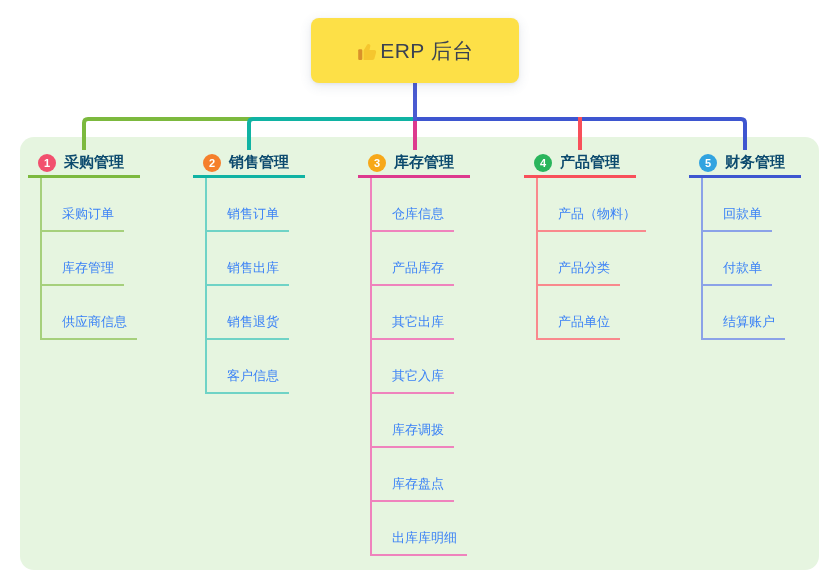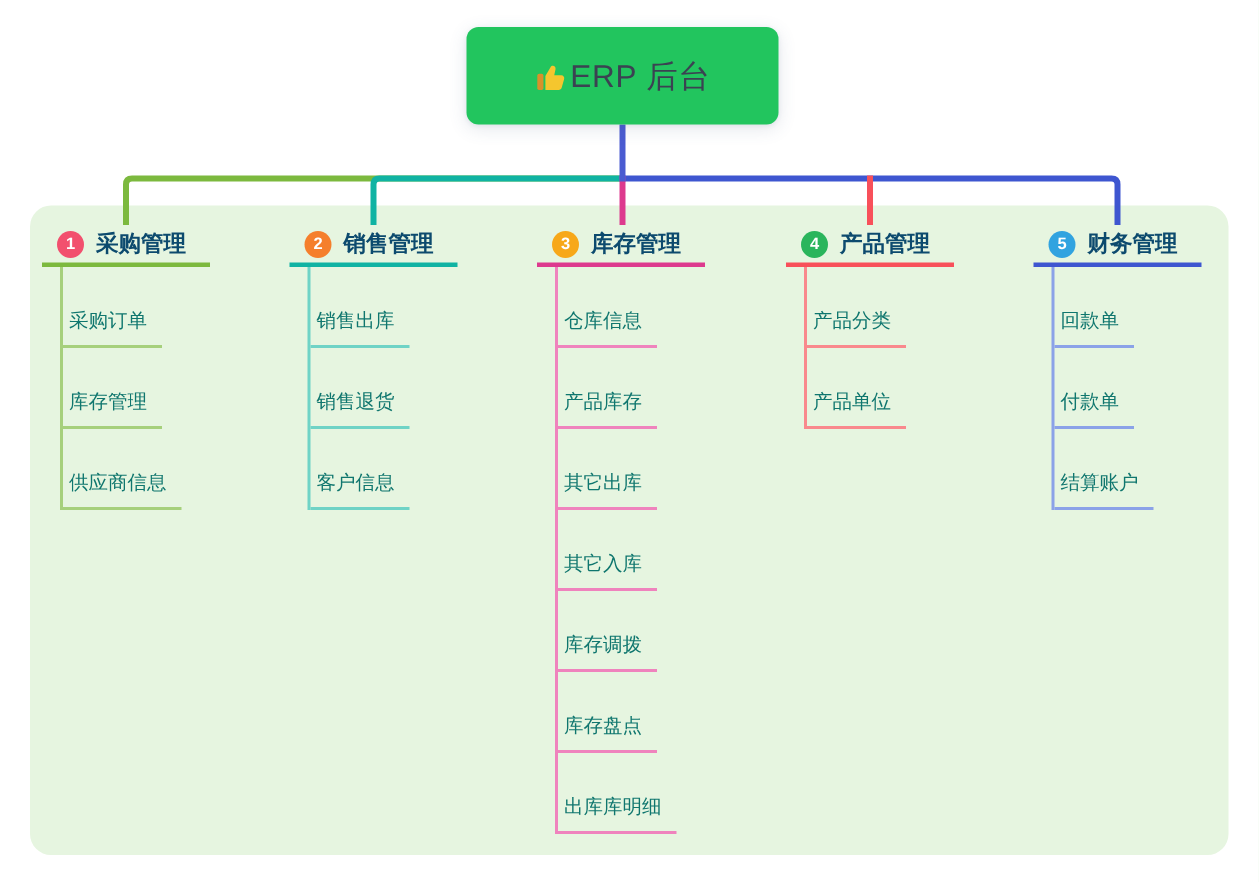--- a/index.html
+++ b/index.html
@@ -3,21 +3,21 @@
 <meta charset="utf-8">
 <style>
   html,body{margin:0;padding:0;background:#ffffff;}
   body{
     width:839px;height:588px;position:relative;overflow:hidden;
     font-family:"Liberation Sans","DejaVu Sans",sans-serif;
   }
   
   .root-card{
     position:absolute;left:311px;top:18px;width:208px;height:65px;
-    background:#22c55e;border-radius:8px;
+    background:#fde047;border-radius:8px;
     box-shadow:0 3px 12px rgba(70,90,130,.14), 0 1px 3px rgba(70,90,130,.08);
     display:flex;align-items:center;justify-content:center;
     z-index:3;
   }
   .root-card .title{font-size:21px;color:#3b4252;font-weight:500;letter-spacing:.5px;}
   .root-card svg{display:block;}
   
   .panel{
     position:absolute;left:20px;top:137px;width:799px;height:433px;
     border-radius:14px;z-index:1;
@@ -32,22 +32,22 @@
   }
   .badge{
     width:18px;height:18px;border-radius:50%;margin-left:10px;flex:0 0 18px;
     color:#fff;font-size:11px;font-weight:bold;line-height:18px;text-align:center;
   }
   .topic-label{margin-left:8px;font-size:15px;font-weight:600;color:#0c4a6e;white-space:nowrap;}
   .children{margin-left:12px;border-left-style:solid;border-left-width:2px;}
   .child{height:54px;display:flex;align-items:flex-end;}
   .child span{
     display:inline-block;white-space:nowrap;
-    font-size:13px;color:#0f766e;
-    padding:0 10px 7px 4px;
+    font-size:13px;color:#3b82f6;
+    padding:0 10px 7px 20px;
     border-bottom-style:solid;border-bottom-width:2px;
   }
 </style>
 </head>
 <body>
 
 <div class="panel" style="background: rgb(230, 245, 224);"></div>
 
 <svg class="connectors" width="839" height="588">
     <path d="M415 119 L88 119 Q84 119 84 123 L84 150" stroke="#7cb93e" stroke-width="4" fill="none"></path>
@@ -84,20 +84,23 @@
         </div>
       </div>
     </div>
     <div class="branch" style="left: 193px; width: 112px;">
       <div class="topic" style="border-bottom-color: rgb(16, 179, 163);">
         <div class="badge" style="background: rgb(245, 127, 44);">2</div>
         <span class="topic-label">销售管理</span>
       </div>
       <div class="children" style="border-left-color: rgb(111, 211, 198);">
         <div class="child">
+          <span style="border-bottom-color: rgb(111, 211, 198);">销售订单</span>
+        </div>
+        <div class="child">
           <span style="border-bottom-color: rgb(111, 211, 198);">销售出库</span>
         </div>
         <div class="child">
           <span style="border-bottom-color: rgb(111, 211, 198);">销售退货</span>
         </div>
         <div class="child">
           <span style="border-bottom-color: rgb(111, 211, 198);">客户信息</span>
         </div>
       </div>
     </div>
@@ -130,20 +133,23 @@
         </div>
       </div>
     </div>
     <div class="branch" style="left: 524px; width: 112px;">
       <div class="topic" style="border-bottom-color: rgb(248, 80, 90);">
         <div class="badge" style="background: rgb(42, 181, 92);">4</div>
         <span class="topic-label">产品管理</span>
       </div>
       <div class="children" style="border-left-color: rgb(249, 137, 141);">
         <div class="child">
+          <span style="border-bottom-color: rgb(249, 137, 141);">产品（物料）</span>
+        </div>
+        <div class="child">
           <span style="border-bottom-color: rgb(249, 137, 141);">产品分类</span>
         </div>
         <div class="child">
           <span style="border-bottom-color: rgb(249, 137, 141);">产品单位</span>
         </div>
       </div>
     </div>
     <div class="branch" style="left: 689px; width: 112px;">
       <div class="topic" style="border-bottom-color: rgb(62, 86, 208);">
         <div class="badge" style="background: rgb(49, 163, 224);">5</div>

